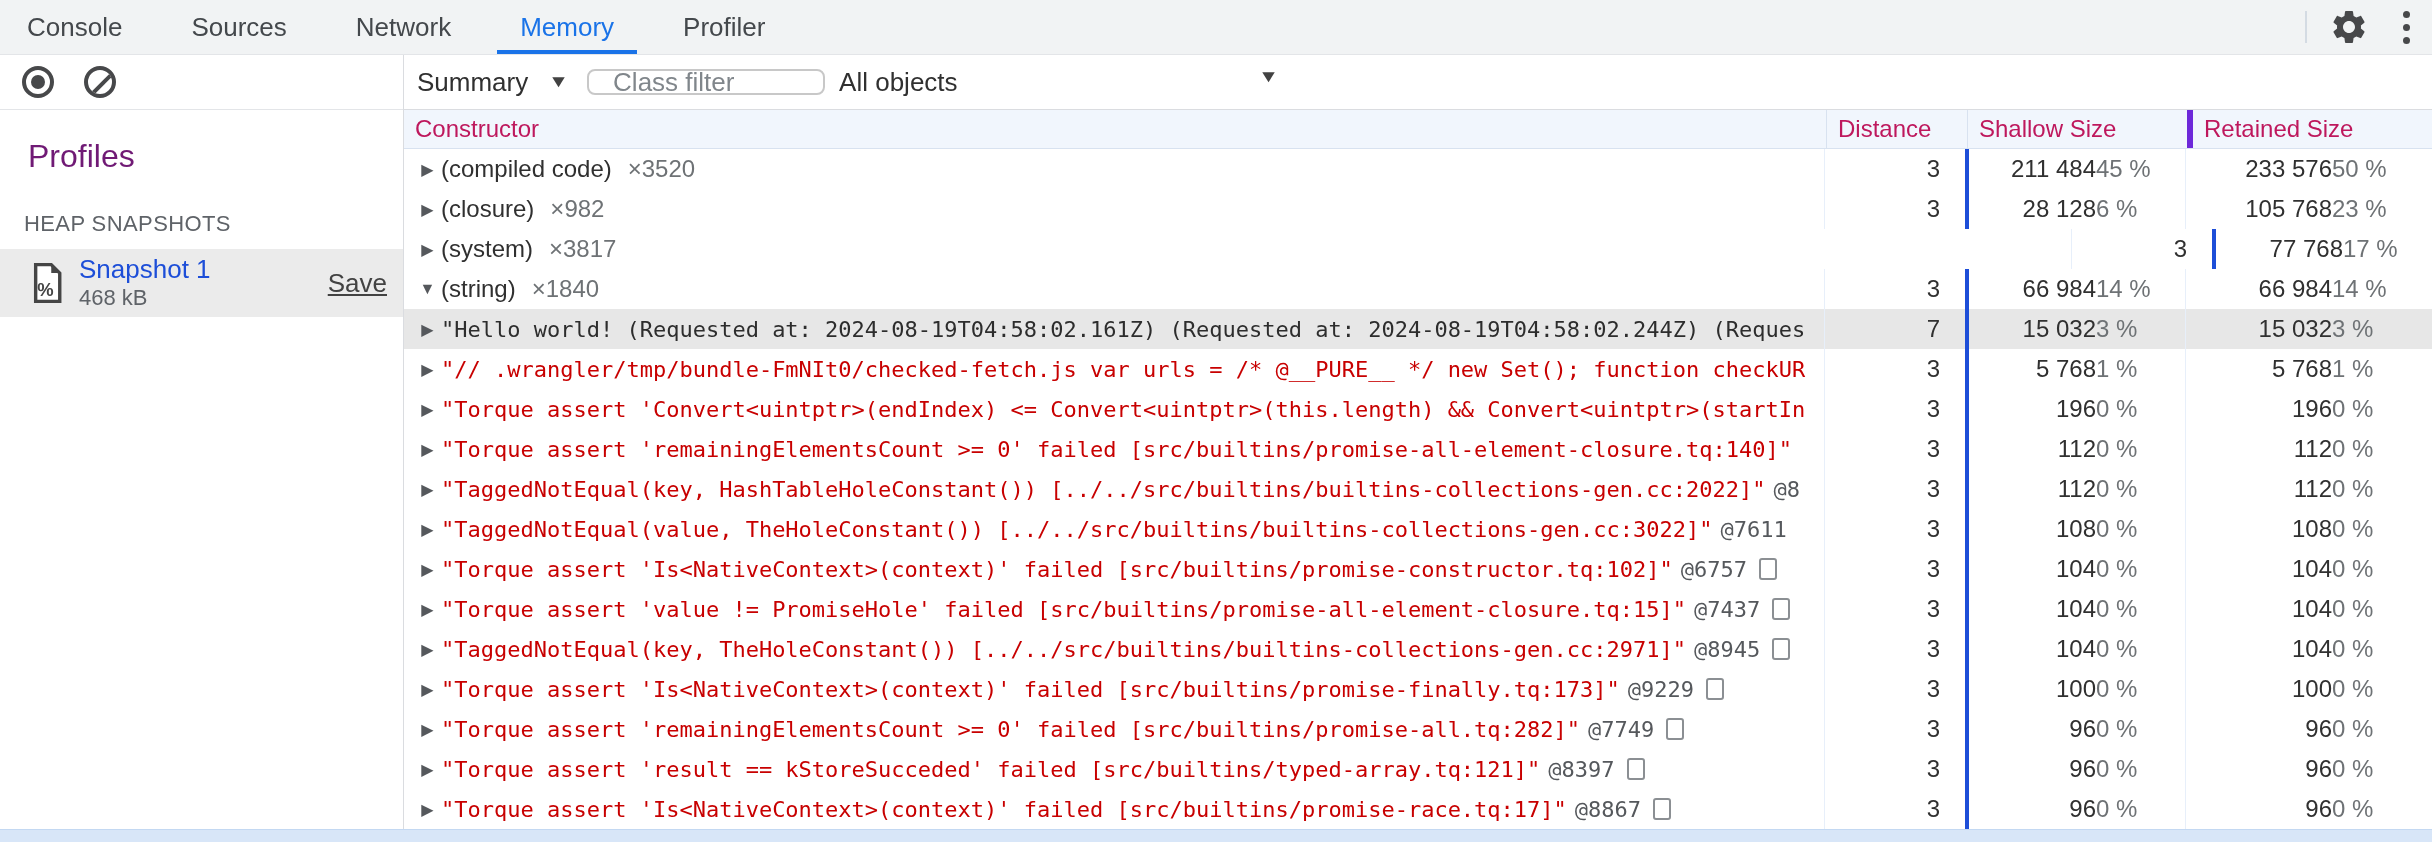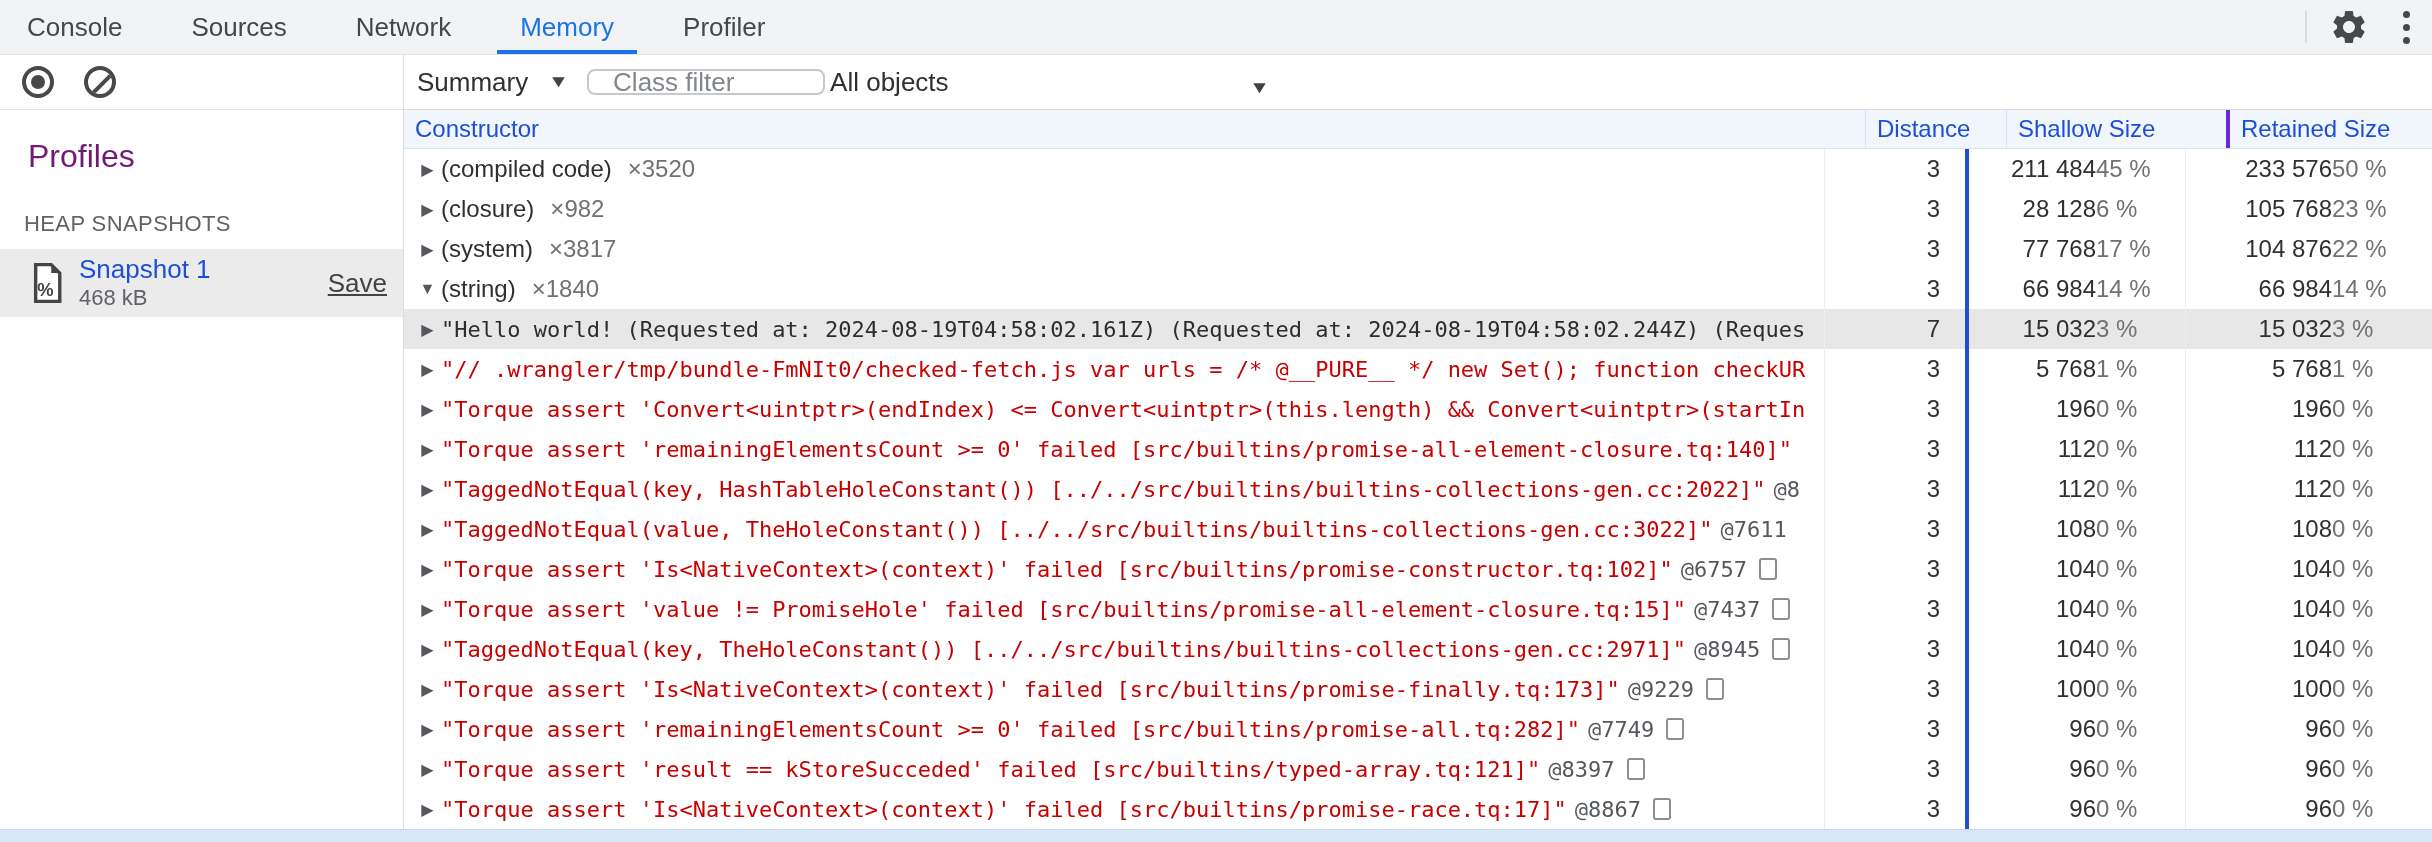--- a/index.html
+++ b/index.html
@@ -49,32 +49,32 @@
   
   .main { flex:1; display:flex; flex-direction:column; min-width:0; position:relative; }
   .main-toolbar { height:55px; border-bottom:1px solid #dadce0; display:flex;
     align-items:center; padding-left:13px; background:#fff; }
   .dropdown { display:flex; align-items:center; font-size:26px; color:#303030; cursor:default; }
   .dd-arrow { font-size:17px; color:#424242; margin-left:22px; transform:scaleX(1.25); }
   .class-filter { margin-left:20px; width:238px; height:26px; border:2px solid #c8c8c8;
     border-radius:8px; font-size:26px; color:#303030; padding:0 24px;
     font-family:"Liberation Sans", sans-serif; outline:none; }
   .class-filter::placeholder { color:#80868b; }
-  .objects-dd { margin-left:5px; width:438px; display:flex; align-items:flex-end;
+  .objects-dd { margin-left:14px; width:438px; display:flex; align-items:flex-start;
     justify-content:space-between; font-size:26px; color:#303030; }
 
   
   .grid { flex:1; display:flex; flex-direction:column; min-height:0; }
   .grid-header { height:39px; background:#f1f6fd; border-bottom:1px solid #d8e2f0;
-    display:flex; font-size:24px; color:#1d4ed8; }
+    display:flex; font-size:24px; color:#be185d; }
   .gh-cell { display:flex; align-items:center; padding-left:11px; }
   .gh-constructor { flex:1; min-width:0; }
   .gh-distance { width:141px; border-left:1px solid #d8e2f0; }
   .gh-shallow  { width:220px; border-left:1px solid #d8e2f0; }
-  .gh-retained { width:206px; border-left:4px solid #6d28d9; }
+  .gh-retained { width:245px; border-left:6px solid #6d28d9; }
 
   .grid-body { flex:1; }
   .row { height:40px; display:flex; align-items:stretch; font-size:24px; color:#303030; }
   .row.selected { background:#e7e7e7; }
   .c-cell { flex:1; min-width:0; display:flex; align-items:center; padding-left:10px;
     white-space:nowrap; overflow:hidden; }
   .tri { width:27px; flex:0 0 auto; font-size:16px; color:#55585c; text-align:center; }
   .row.string .name { font-family:"DejaVu Sans Mono", monospace; font-size:22px; color:#c80000; }
   .row.selected.string .name { color:#2d2d2d; }
   .row.group .name { color:#303030; }
@@ -216,24 +216,20 @@
       <span class="count">×3817</span>
 
     </div>
     <div class="d-cell">
       <span>3</span>
     </div>
     <div class="s-cell">
       <span class="size-val">77 768</span>
       <span class="pct">17 %</span>
     </div>
-    <div class="r-cell">
-      <span class="size-val">104 876</span>
-      <span class="pct">22 %</span>
-    </div>
   </div>
           <div class="row group">
     <div class="c-cell">
       <span class="tri">▼</span>
       <span class="name">(string)</span>
       <span class="count">×1840</span>
 
     </div>
     <div class="d-cell">
       <span>3</span>

